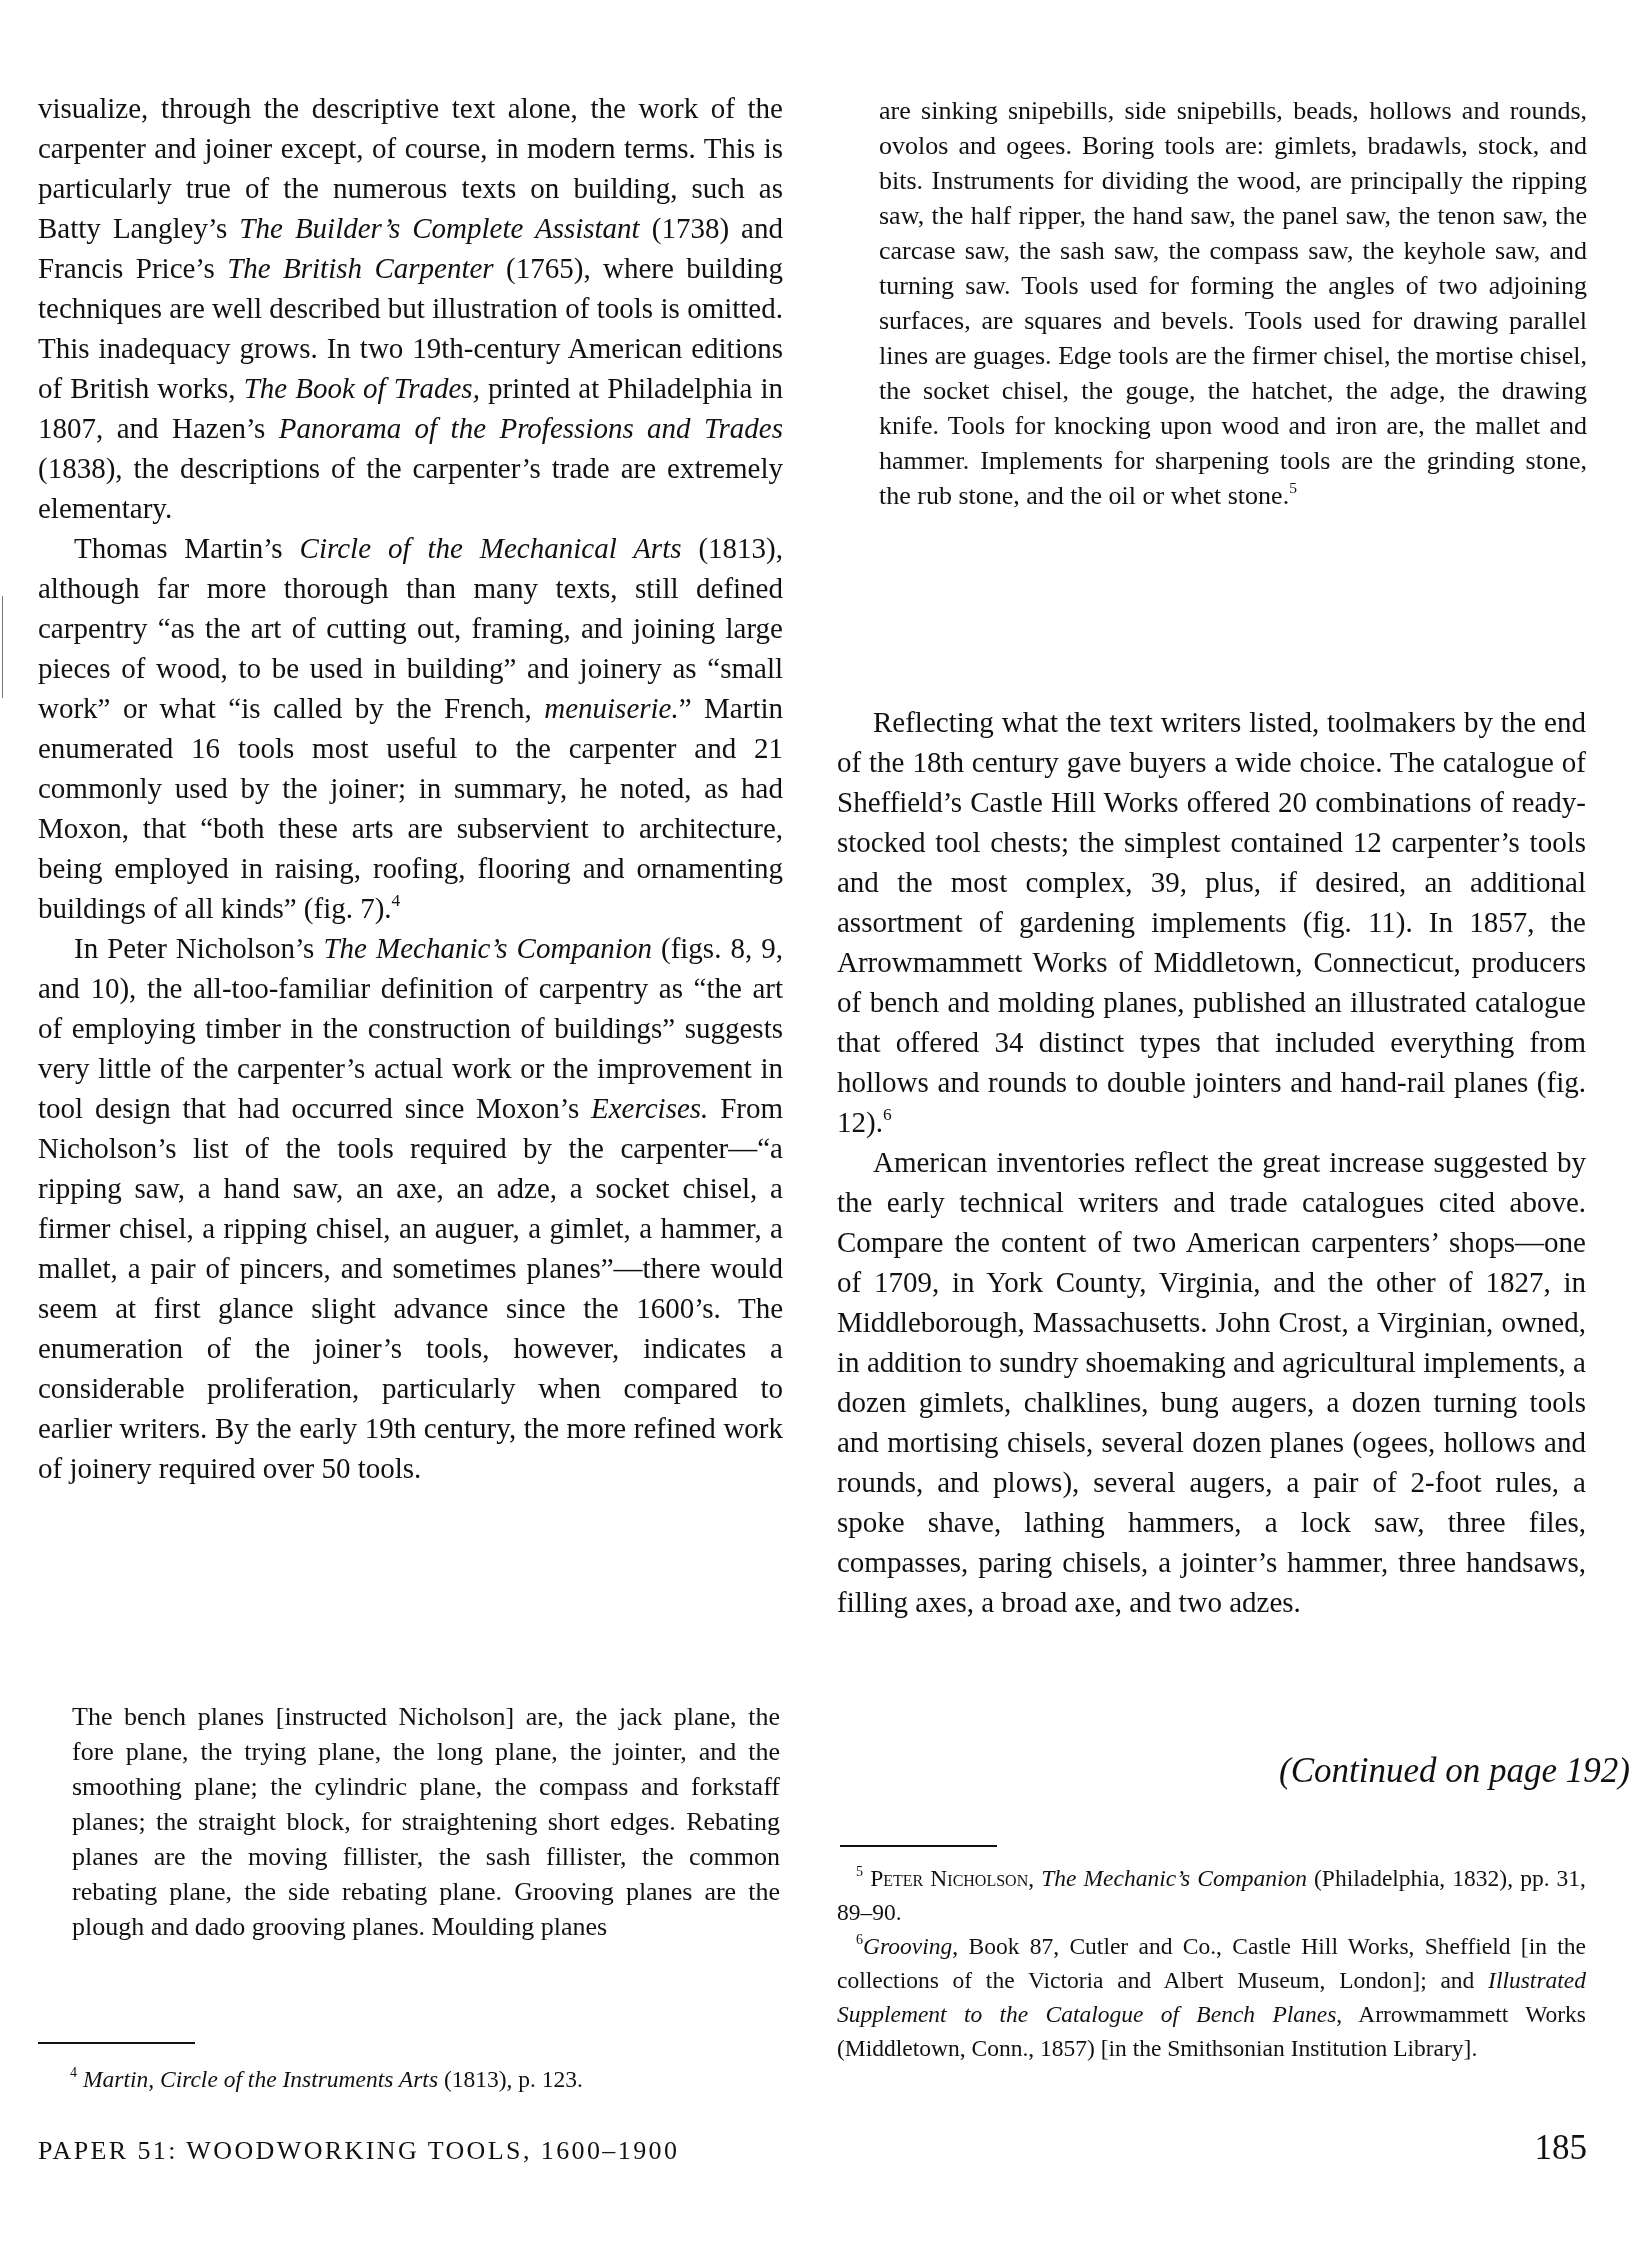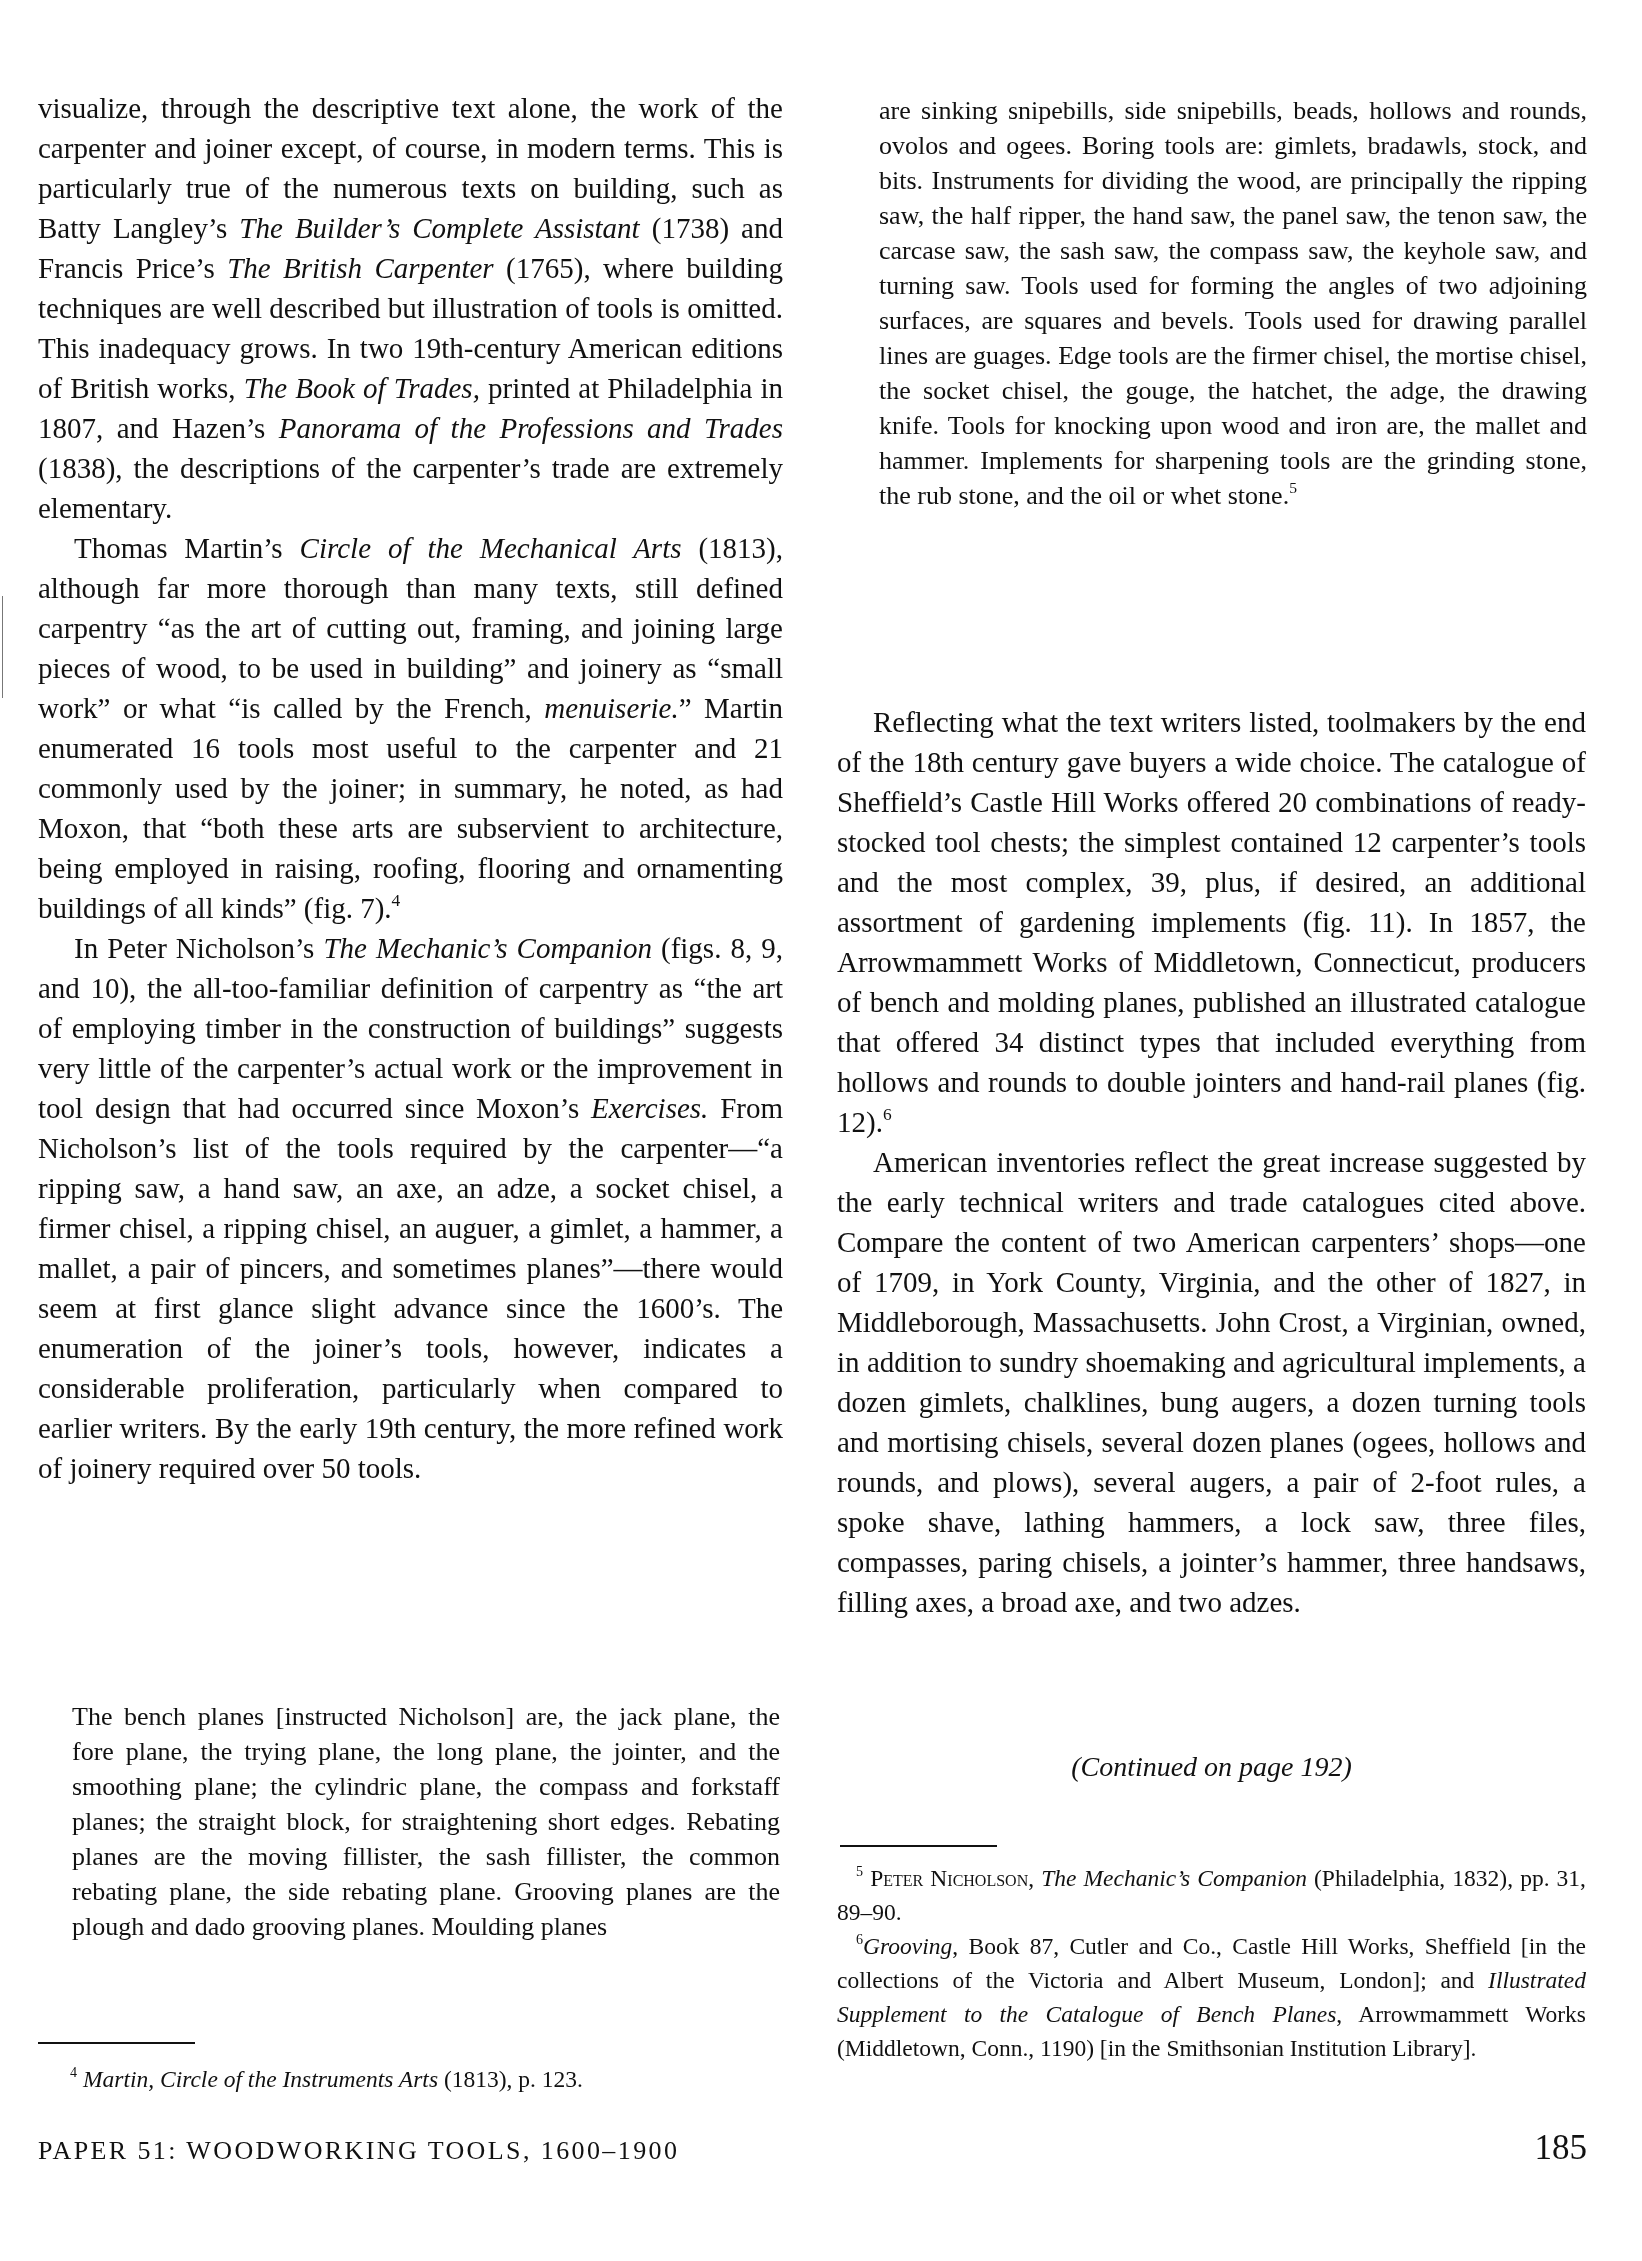--- a/index.html
+++ b/index.html
@@ -6,21 +6,21 @@
   body { width: 1643px; height: 2261px; position: relative; overflow: hidden;
          font-family: "Liberation Serif", "DejaVu Serif", serif; color: #111; }
   .col { position: absolute; font-size: 29px; line-height: 40px; text-align: justify; hyphens: manual; }
   .col p { margin: 0; }
   .indent { text-indent: 36px; }
   #left { left: 38px; top: 88px; width: 745px; }
   .quote { font-size: 26px; line-height: 35px; text-align: justify; }
   #left-quote { position: absolute; left: 72px; top: 1699px; width: 708px; }
   #right-quote { position: absolute; left: 879px; top: 93px; width: 708px; }
   #right-body { position: absolute; left: 837px; top: 702px; width: 749px; }
-  #continued { position: absolute; left: 837px; top: 1751px; width: 749px; text-align: center; font-style: italic; font-size: 28px; }
+  #continued { position: absolute; left: 881px; top: 1751px; width: 749px; text-align: right; font-style: italic; font-size: 35px; }
   .rule { position: absolute; height: 1.6px; background: #111; }
   #rule-left { left: 38px; top: 2042px; width: 157px; }
   #rule-right { left: 840px; top: 1845px; width: 157px; }
   .fn { position: absolute; font-size: 23.5px; line-height: 34px; text-align: justify; }
   #fn-left { left: 51px; top: 2062px; width: 730px; }
   #fn-right { left: 837px; top: 1861px; width: 749px; }
   .fn p { margin: 0; text-indent: 19px; }
   sup { font-size: 0.6em; line-height: 0; vertical-align: 0.7em; }
   .sc { font-variant: small-caps; }
   #footer-left { position: absolute; left: 38px; top: 2136px; font-size: 26px; letter-spacing: 2.4px; }
@@ -50,18 +50,18 @@
 <div id="right-body" class="col" style="left:837px;">
   <p class="indent"><span>Reflecting what the text writers listed, toolmakers by the end of the 18th century gave buyers a wide choice. The catalogue of Sheffield’s Castle Hill Works offered 20 combinations of ready-stocked tool chests; the simplest contained 12 carpenter’s tools and the most complex, 39, plus, if desired, an additional assortment of gardening implements (fig. 11). In 1857, the Arrowmammett Works of Middletown, Connecticut, producers of bench and molding planes, published an illustrated catalogue that offered 34 distinct types that included everything from hollows and rounds to double jointers and hand-rail planes (fig. 12).</span><sup>6</sup></p>
   <p class="indent">American inventories reflect the great increase suggested by the early technical writers and trade catalogues cited above. Compare the content of two American carpenters’ shops—one of 1709, in York County, Virginia, and the other of 1827, in Middleborough, Massachusetts. John Crost, a Virginian, owned, in addition to sundry shoemaking and agricultural implements, a dozen gimlets, chalklines, bung augers, a dozen turning tools and mortising chisels, several dozen planes (ogees, hollows and rounds, and plows), several augers, a pair of 2-foot rules, a spoke shave, lathing hammers, a lock saw, three files, compasses, paring chisels, a jointer’s hammer, three handsaws, filling axes, a broad axe, and two adzes.</p>
 </div>
 
 <div id="continued">(Continued on page 192)</div>
 
 <div id="rule-right" class="rule"></div>
 <div id="fn-right" class="fn">
   <p><sup>5</sup> <span class="sc">Peter Nicholson</span><span>, </span><i>The Mechanic’s Companion</i><span> (Philadelphia, 1832), pp. 31, 89–90.</span></p>
-  <p><sup>6</sup><i>Grooving</i><span>, Book 87, Cutler and Co., Castle Hill Works, Sheffield [in the collections of the Victoria and Albert Museum, London]; and </span><i>Illustrated Supplement to the Catalogue of Bench Planes</i><span>, Arrowmammett Works (Middletown, Conn., 1190) [in the Smithsonian Institution Library].</span></p>
+  <p><sup>6</sup><i>Grooving</i><span>, Book 87, Cutler and Co., Castle Hill Works, Sheffield [in the collections of the Victoria and Albert Museum, London]; and </span><i>Illustrated Supplement to the Catalogue of Bench Planes</i><span>, Arrowmammett Works (Middletown, Conn., 1857) [in the Smithsonian Institution Library].</span></p>
 </div>
 
 <div id="footer-left">PAPER 51: WOODWORKING TOOLS, 1600–1900</div>
 <div id="footer-right">185</div>
 
 
 </body></html>

